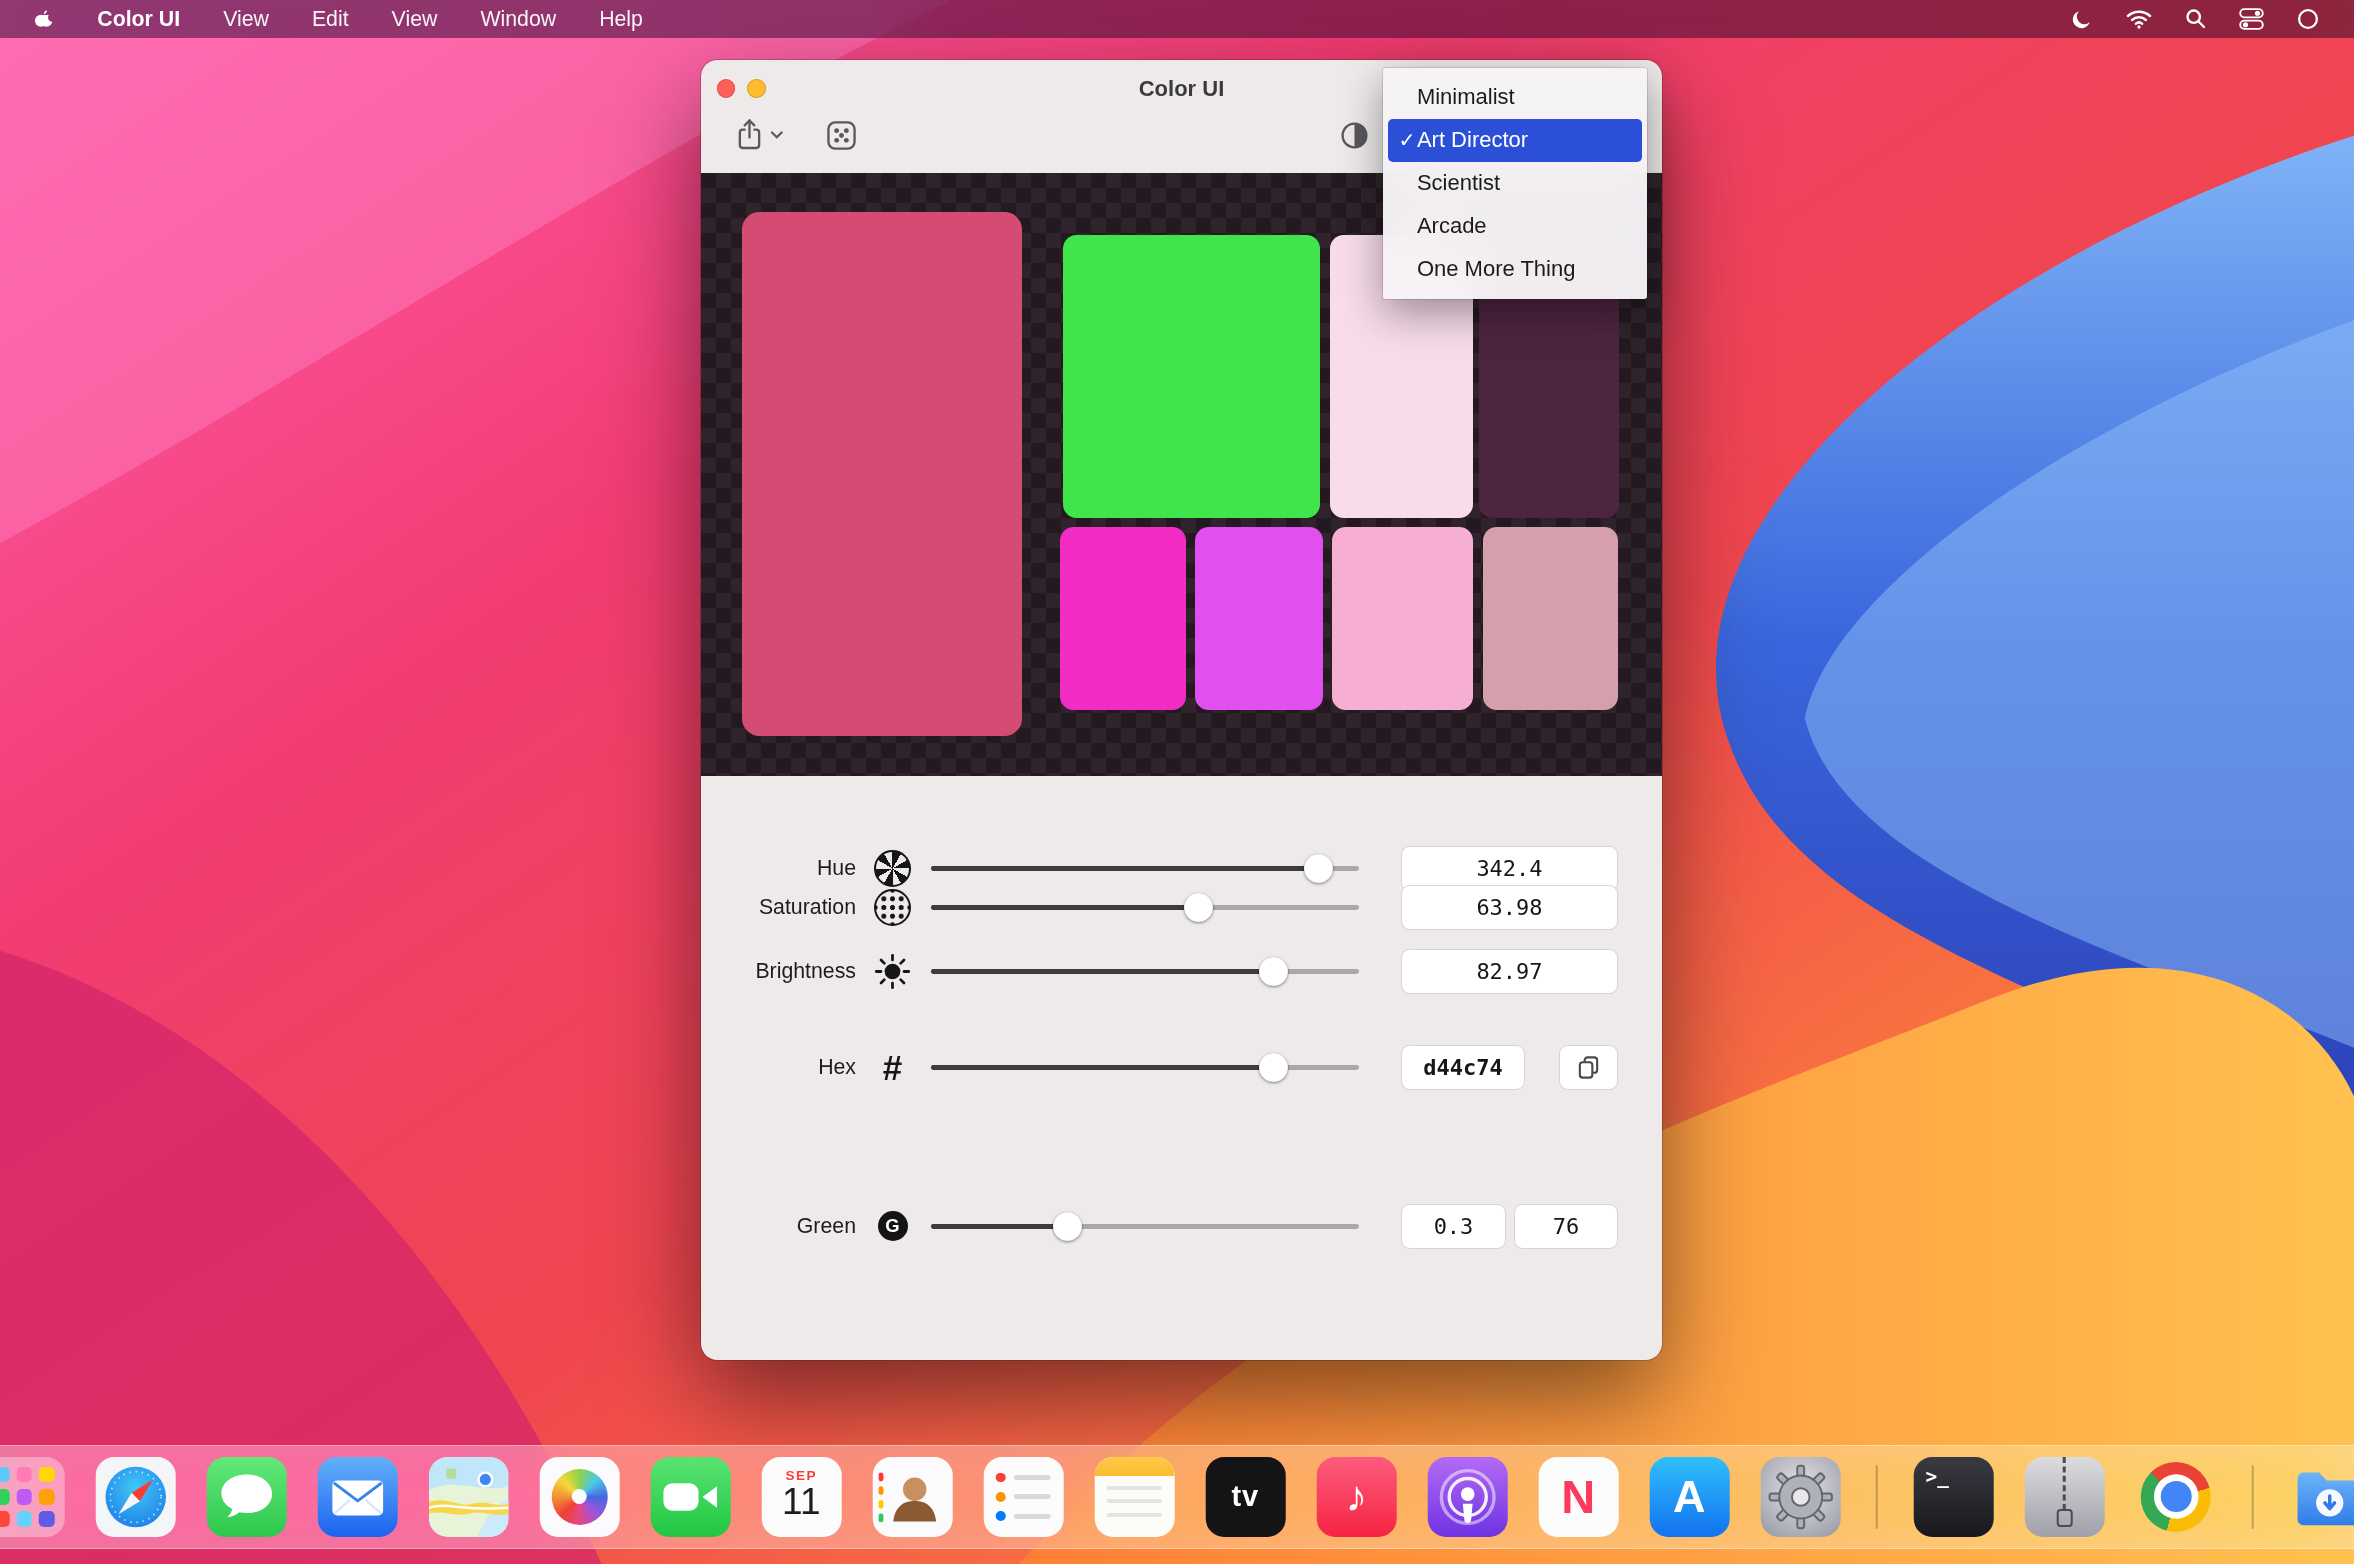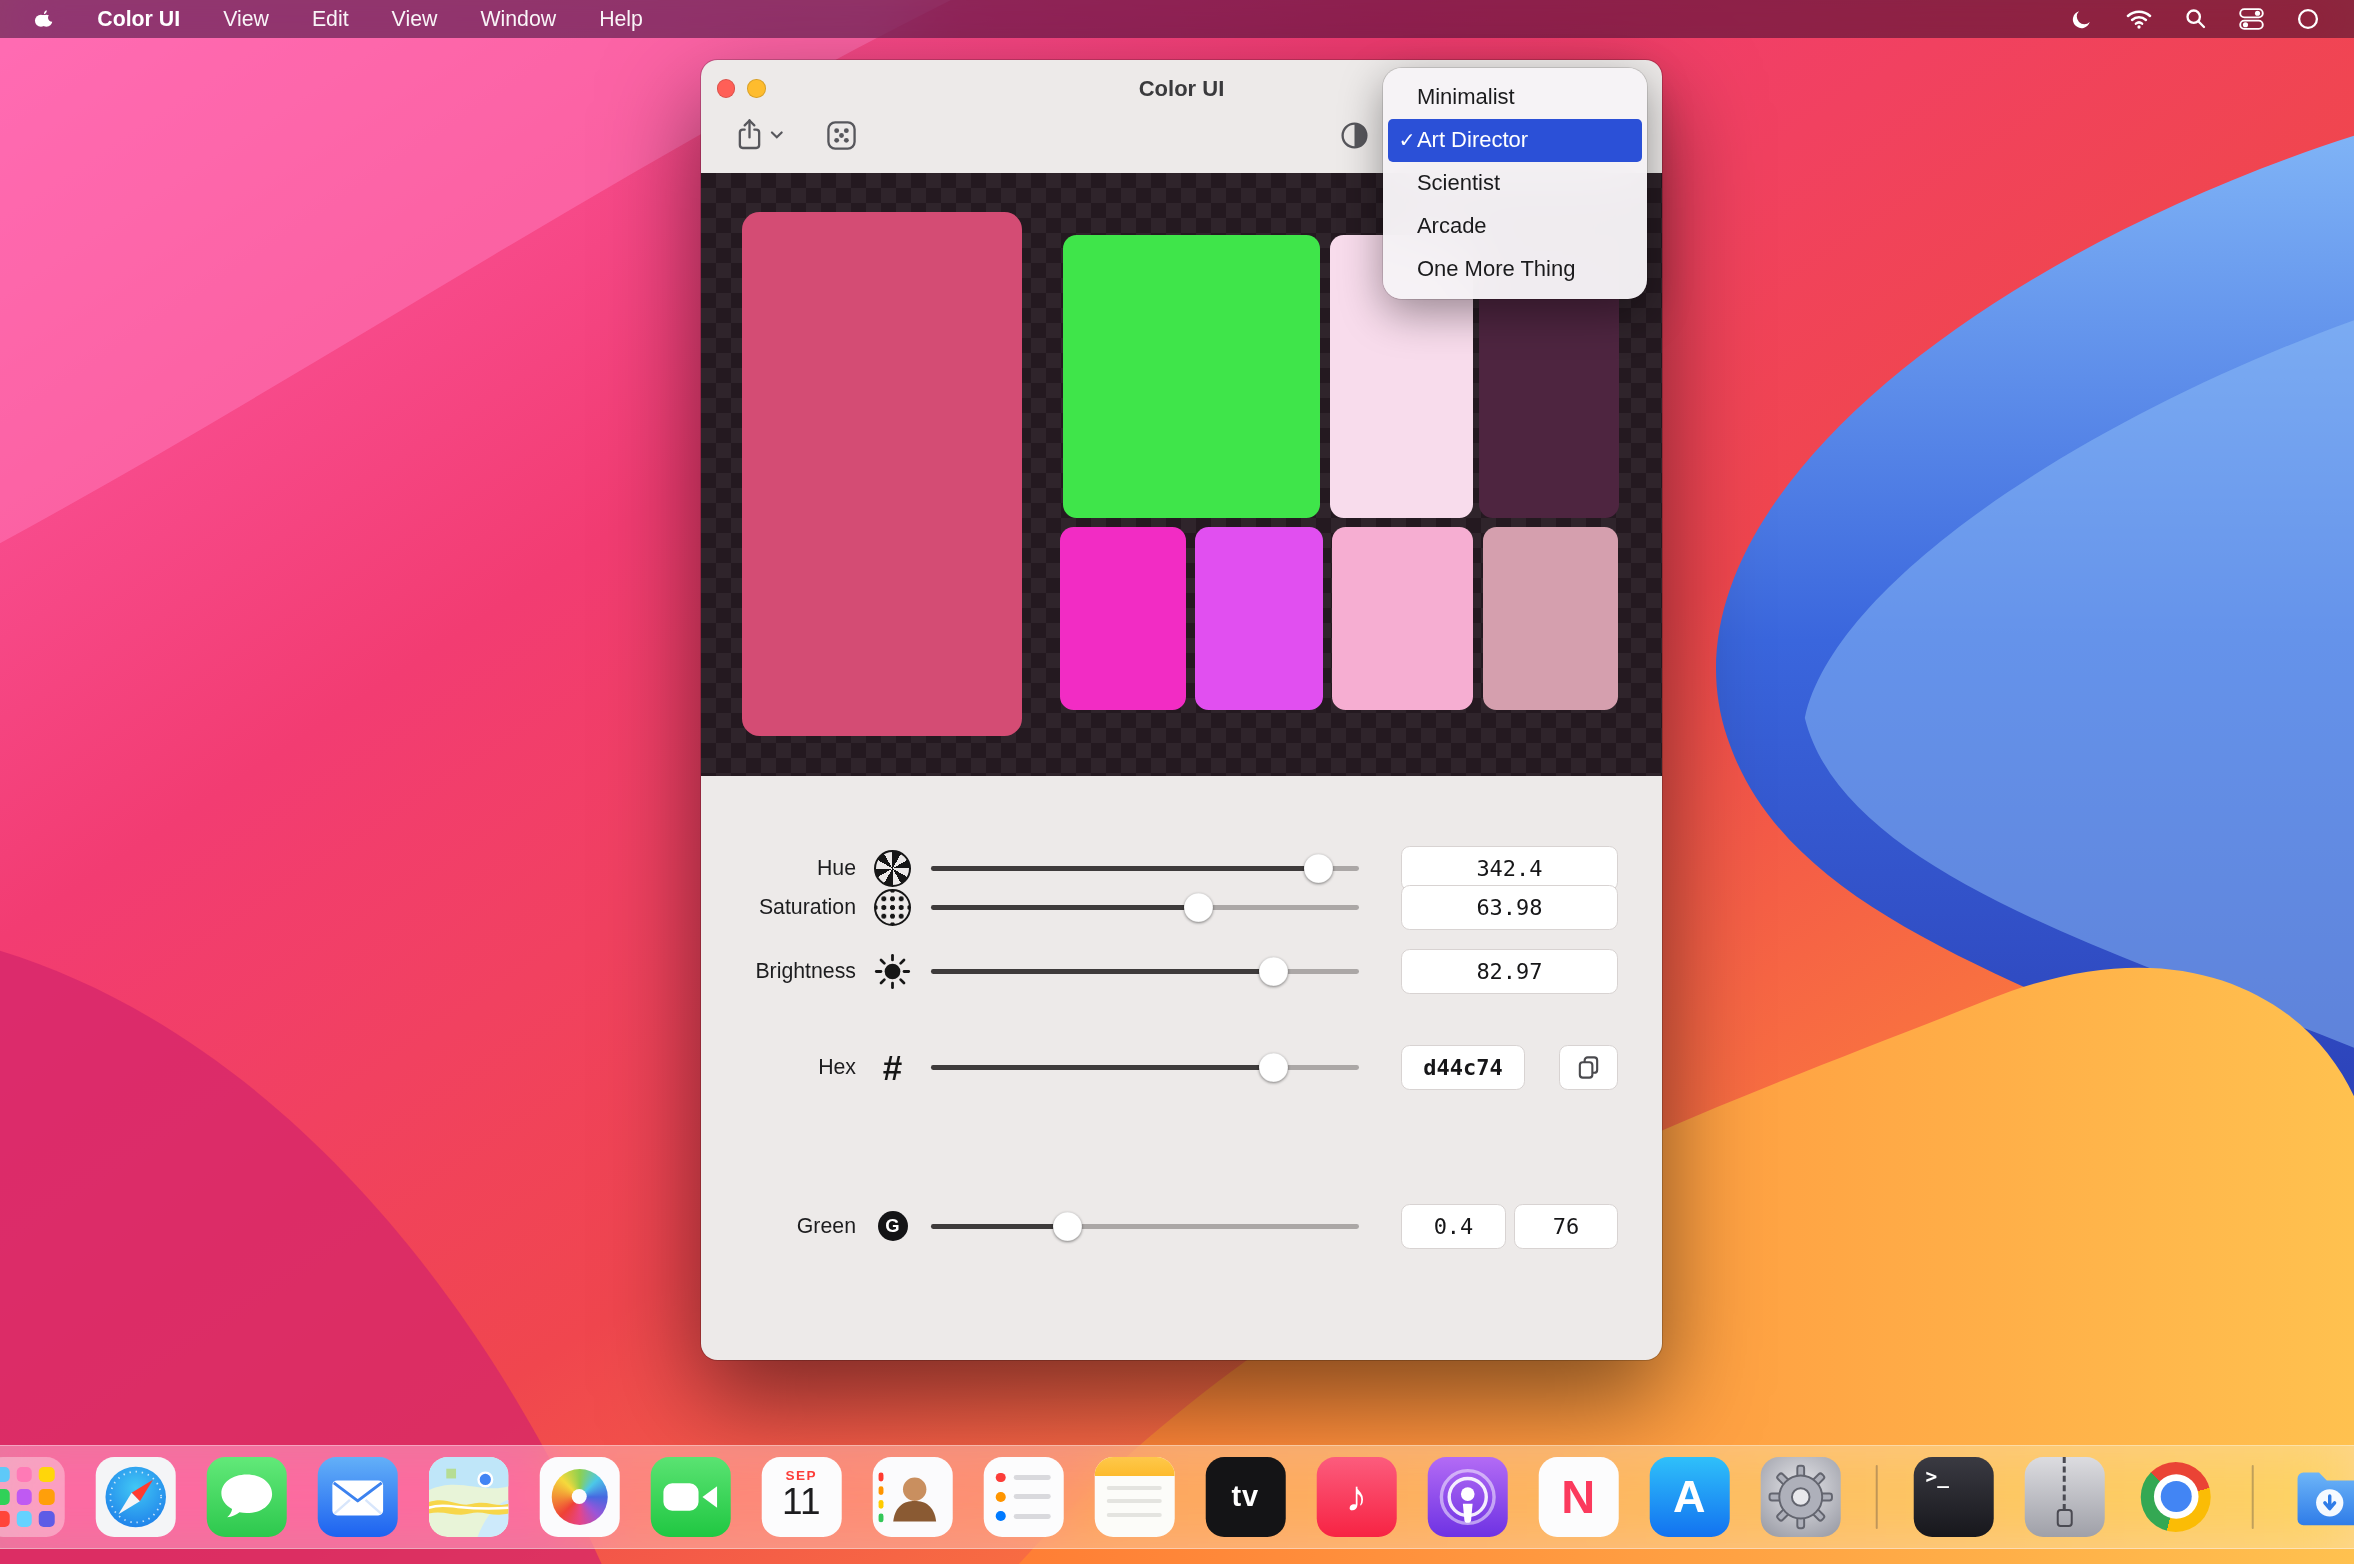--- a/index.html
+++ b/index.html
@@ -80,21 +80,21 @@
   .ic-halftone { width:37px; height:37px; border-radius:50%; border:2.9px solid #161616;
     background-image:radial-gradient(#161616 2.3px, rgba(0,0,0,0) 2.8px);
     background-size:8.7px 8.7px; background-position:center; }
   .ic-hash { font-size:35px; font-weight:600; color:#161616; line-height:1; }
   .rgb-badge { width:30px; height:30px; border-radius:50%; background:#141416; color:#fff;
     font-weight:700; font-size:18.4px; display:flex; align-items:center; justify-content:center; }
 
   
   .popup-menu { position:absolute; left:1383px; top:68px; width:264px; z-index:70;
     background:rgba(246,243,246,0.97); backdrop-filter:blur(29px);
-    border-radius:19px; padding:7.8px 0;
+    border-radius:3px; padding:7.8px 0;
     box-shadow:0 13.6px 43px rgba(0,0,0,0.38), 0 0 0 1px rgba(0,0,0,0.12); }
   .pm-item { height:43px; display:flex; align-items:center; font-size:22px; color:#1b1b1d;
     margin:0 4.9px; border-radius:4.9px; }
   .pm-item.selected { background:#2b50d7; color:#fff; }
   .pm-check { width:29px; padding-left:10.7px; font-size:20.4px; }
 
   
   .dock { position:absolute; bottom:15.5px; left:50%; transform:translateX(-50%); z-index:40;
     display:flex; align-items:center; gap:31px; padding:10.7px 13.6px;
     background:rgba(250,248,250,0.38); backdrop-filter:blur(29px) saturate(160%);
@@ -383,21 +383,21 @@
     <span class="ctl-icon">
         <span class="rgb-badge">G</span>
       </span>
     <div class="slider" style="--pct: 32%;">
       <div class="track">
           <div class="fill"></div>
         </div>
       <div class="thumb"></div>
     </div>
     <div class="field field-frac">
-        <span>0.4</span>
+        <span>0.3</span>
       </div>
     <div class="field field-int">
         <span>76</span>
       </div>
   </div>
 
 </div>
 
 <div class="popup-menu">
   <div class="pm-item">

